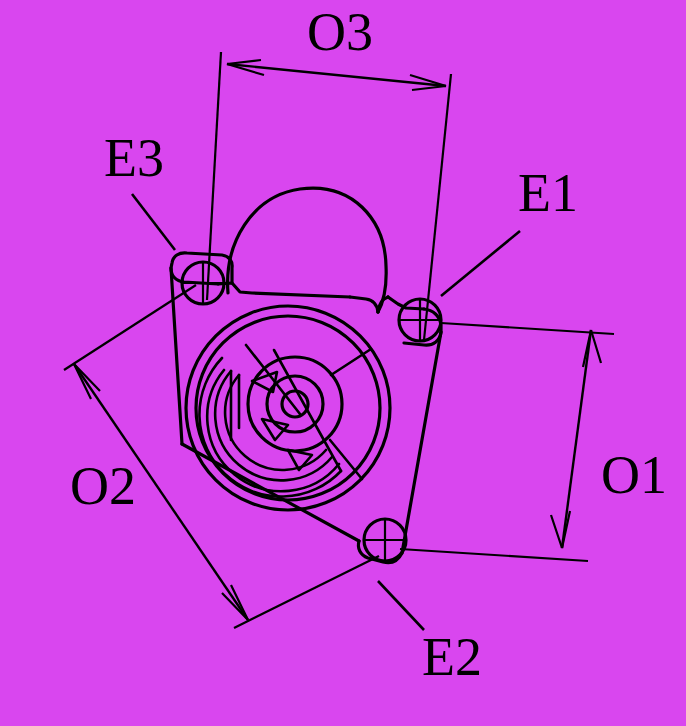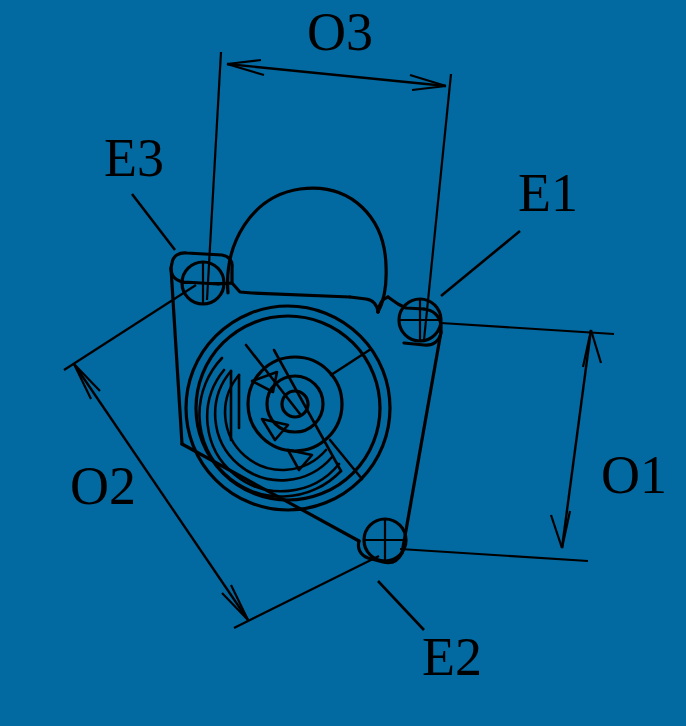--- a/index.html
+++ b/index.html
@@ -8,21 +8,21 @@
     padding: 0;
     background: #ffffff;
   }
   body {
     font-family: "Liberation Serif", serif;
   }
   #drawing-root {
     position: relative;
     width: 686px;
     height: 726px;
-    background: #0369a1;
+    background: #d946ef;
     overflow: hidden;
   }
   #drawing-svg {
     position: absolute;
     top: 0;
     left: 0;
     width: 686px;
     height: 726px;
     display: block;
   }

